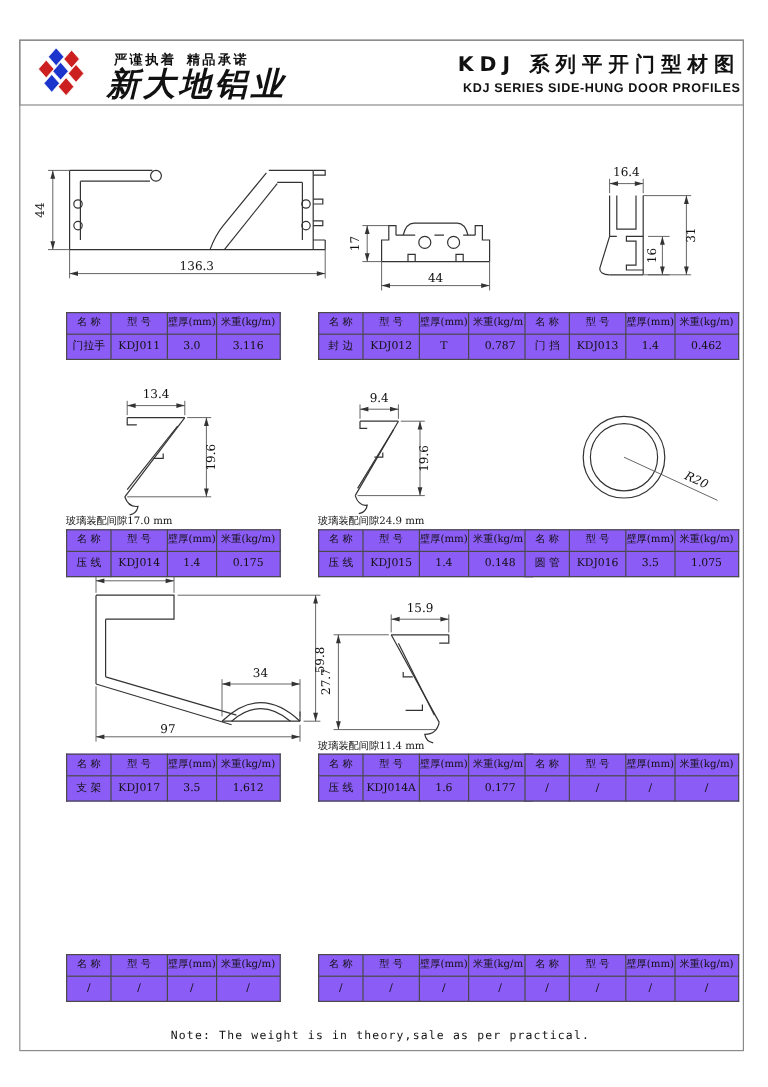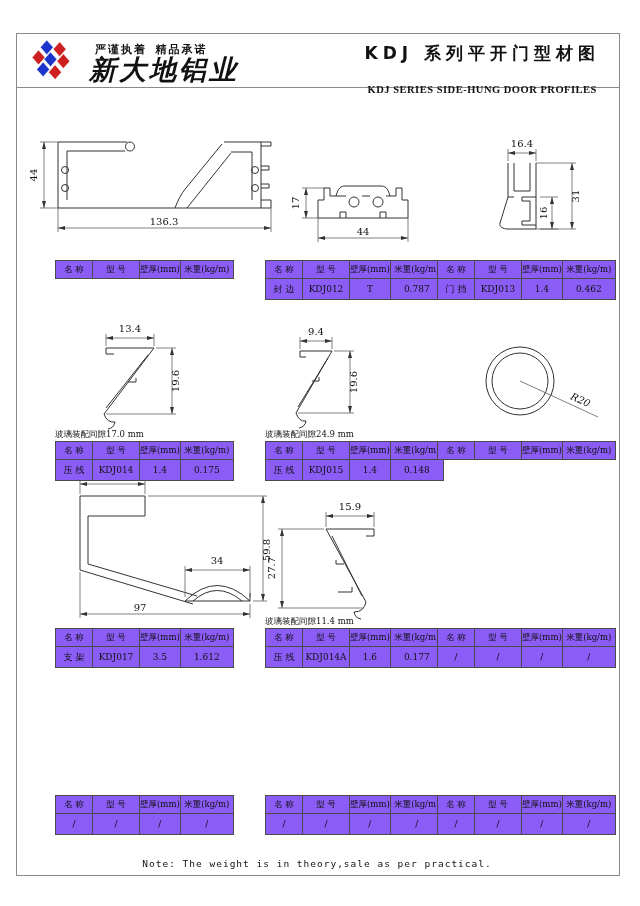--- a/index.html
+++ b/index.html
@@ -3,23 +3,23 @@
 <meta charset="utf-8">
 <style>
   html,body{margin:0;padding:0;background:#fff}
   .page{position:relative;width:640px;height:906px;background:#fff;overflow:hidden;
         font-family:"DejaVu Serif",serif;color:#111}
   .frame{position:absolute;left:16px;top:33px;width:602px;height:841px;border:1px solid #8a8a8a;background:#fff}
   .hdr{position:absolute;left:16px;top:33px;width:602px;height:53px;border:1px solid #8a8a8a;border-bottom:1px solid #8a8a8a}
   .logo{position:absolute;left:14px;top:6px;width:50px;height:46px}
   .slogan{position:absolute;left:78px;top:8px;font-family:Liberation Mono, monospace;font-weight:bold;font-size:11px;letter-spacing:2px}
   .company{position:absolute;left:72px;top:18px;font-family:"DejaVu Serif",serif;font-style:italic;font-weight:bold;font-size:27px;letter-spacing:3px}
-  .titles{position:absolute;right:19px;top:8px;text-align:center}
+  .titles{position:absolute;right:2px;top:8px;text-align:right}
   .t-cn{font-family:"DejaVu Sans",sans-serif;font-weight:bold;font-size:17px;letter-spacing:5px;white-space:nowrap}
-  .t-en{font-family:Liberation Serif, serif;font-weight:bold;font-size:10.5px;margin-top:19px;letter-spacing:.5px;white-space:nowrap}
+  .t-en{font-family:Liberation Sans, sans-serif;font-weight:bold;font-size:10.5px;margin-top:3px;letter-spacing:.5px;white-space:nowrap}
   .spec{position:absolute;border-collapse:collapse;background:#8b5cf6;border:1.5px solid #4a4a4a}
   .spec th,.spec td{border:1px solid #4a4a4a;font:8.5px/1 "DejaVu Serif",serif;font-weight:normal;
         text-align:center;vertical-align:middle;padding:0;height:17px;white-space:nowrap}
   .spec td{height:20px;font-size:9px}
   .c1{width:36px}.c2{width:46px}.c3{width:36px}.c4{width:52px}
   .model{font-family:"DejaVu Sans",sans-serif;font-weight:bold;font-size:9px !important}
   .note{position:absolute;width:150px;text-align:left;font:8.5px "DejaVu Serif",serif;white-space:nowrap}
   .draw{position:absolute}
   .foot{position:absolute;left:16px;width:602px;text-align:center;white-space:nowrap}
   .foot-cn{font:9.5px "DejaVu Serif",serif}
@@ -290,20 +290,26 @@
   <div class="note" style="left:265px;top:616px">玻璃装配间隙11.4 mm</div>
 
   <table class="spec" style="left:55px;top:260px">
     <tbody>
         <tr>
           <th class="c1">名 称</th>
         <th class="c2">型 号</th>
         <th class="c3">壁厚(mm)</th>
         <th class="c4">米重(kg/m)</th>
         </tr>
+    <tr>
+          <td>门拉手</td>
+        <td class="model">KDJ011</td>
+        <td>3.0</td>
+        <td>3.116</td>
+        </tr>
   </tbody>
     </table>
   <table class="spec" style="left:265px;top:260px">
     <tbody>
         <tr>
           <th class="c1">名 称</th>
         <th class="c2">型 号</th>
         <th class="c3">壁厚(mm)</th>
         <th class="c4">米重(kg/m)</th>
         </tr>
@@ -365,20 +371,26 @@
   </tbody>
     </table>
   <table class="spec" style="left:437px;top:441px">
     <tbody>
         <tr>
           <th class="c1">名 称</th>
         <th class="c2">型 号</th>
         <th class="c3">壁厚(mm)</th>
         <th class="c4">米重(kg/m)</th>
         </tr>
+    <tr>
+          <td>圆 管</td>
+        <td class="model">KDJ016</td>
+        <td>3.5</td>
+        <td>1.075</td>
+        </tr>
   </tbody>
     </table>
 
   <table class="spec" style="left:55px;top:628px">
     <tbody>
         <tr>
           <th class="c1">名 称</th>
         <th class="c2">型 号</th>
         <th class="c3">壁厚(mm)</th>
         <th class="c4">米重(kg/m)</th>

